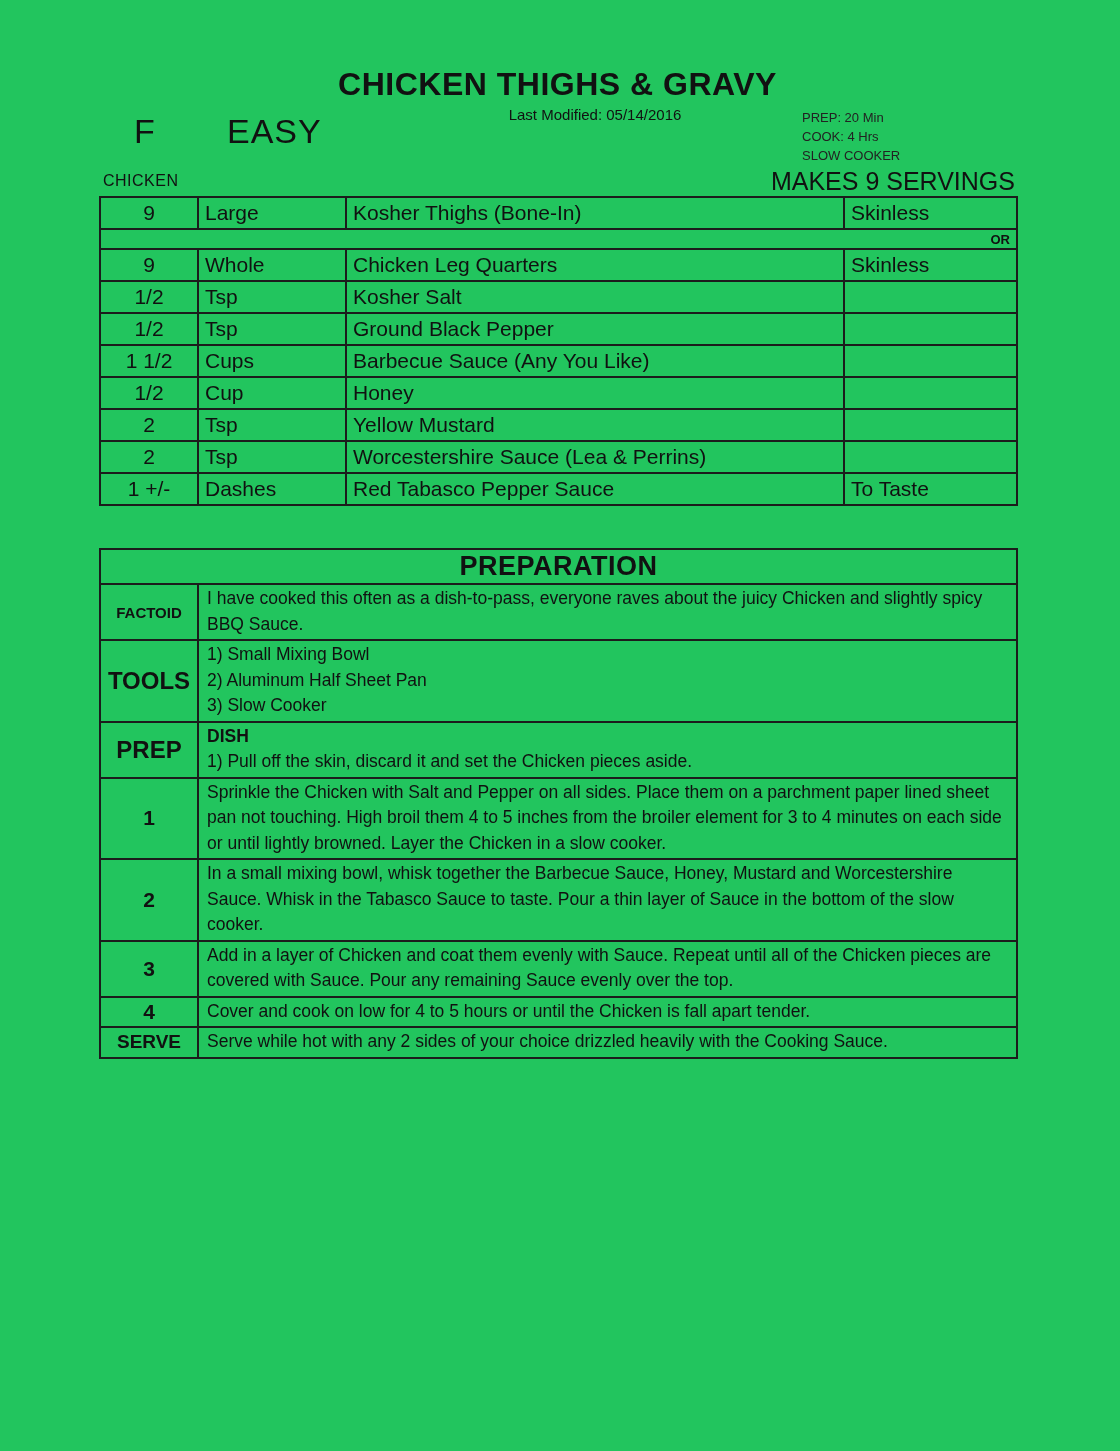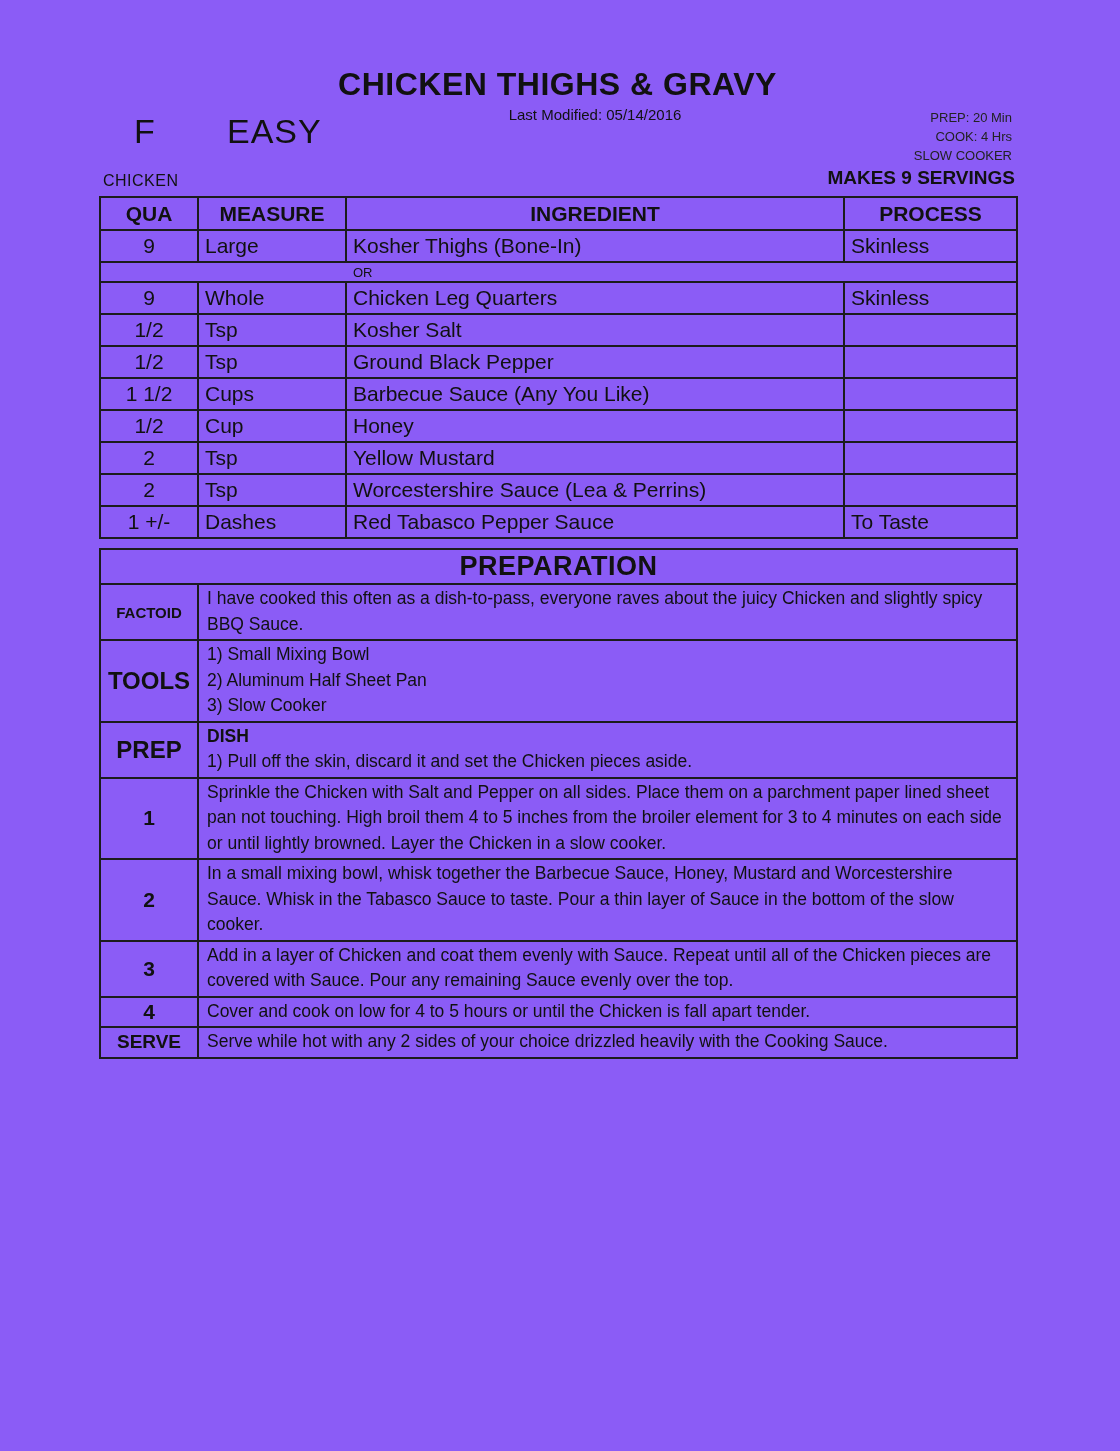--- a/index.html
+++ b/index.html
@@ -1,20 +1,20 @@
 <!DOCTYPE html>
 <html><head>
 <meta charset="utf-8">
 <style>
   html, body { margin: 0; padding: 0; background: #ffffff; }
   .page {
     position: relative;
     width: 1120px;
     height: 1451px;
-    background: #8b5cf6;
+    background: #22c55e;
     color: #111111;
     font-family: "Liberation Sans", sans-serif;
     overflow: hidden;
   }
 
   
   .title {
     position: absolute;
     left: 99px; width: 917px; top: 66px;
     text-align: center;
@@ -36,38 +36,38 @@
     font-size: 34px;
   }
   .difficulty {
     position: absolute;
     left: 227px; top: 112px;
     font-size: 34px;
     letter-spacing: 1px;
   }
   .meta-block {
     position: absolute;
-    left: 842px; width: 170px; top: 108px;
-    text-align: right;
+    left: 802px; width: 170px; top: 108px;
+    text-align: left;
     font-size: 13px;
     line-height: 19px;
     color: #222;
   }
   .category {
     position: absolute;
     left: 103px; top: 172px;
     font-size: 16px;
     letter-spacing: 0.5px;
   }
   .servings {
     position: absolute;
     left: 700px; width: 315px; top: 167px;
     text-align: right;
-    font-size: 19px;
-    font-weight: bold;
+    font-size: 25px;
+    font-weight: normal;
     white-space: nowrap;
   }
 
   
   table {
     border-collapse: collapse;
     table-layout: fixed;
     position: absolute;
     left: 99px;
   }
@@ -88,22 +88,23 @@
   }
   .ing-table td {
     font-size: 21px;
     height: 30px;
     padding: 0 6px;
   }
   .cell-qua { text-align: center; }
   .or-row td {
     height: 18px;
     font-size: 13px;
-    font-weight: normal;
+    font-weight: bold;
     padding-left: 252px;
+    text-align: right;
   }
 
   
   .prep-table { top: 548px; width: 917px; }
   .prep-title-cell {
     text-align: center;
     font-size: 27px;
     font-weight: bold;
     height: 29px;
     letter-spacing: 0.5px;
@@ -154,26 +155,20 @@
   <div class="servings">MAKES 9 SERVINGS</div>
 
   <table class="ing-table">
     <colgroup>
       <col style="width:98px">
         <col style="width:148px">
         <col style="width:498px">
         <col style="width:173px">
     </colgroup>
     <tbody>
-        <tr>
-      <th>QUA</th>
-      <th>MEASURE</th>
-      <th>INGREDIENT</th>
-      <th>PROCESS</th>
-    </tr>
     <tr>
       <td class="cell-qua">9</td>
       <td>Large</td>
       <td>Kosher Thighs (Bone-In)</td>
       <td>Skinless</td>
     </tr>
     <tr class="or-row">
       <td colspan="4">OR</td>
     </tr>
     <tr>

